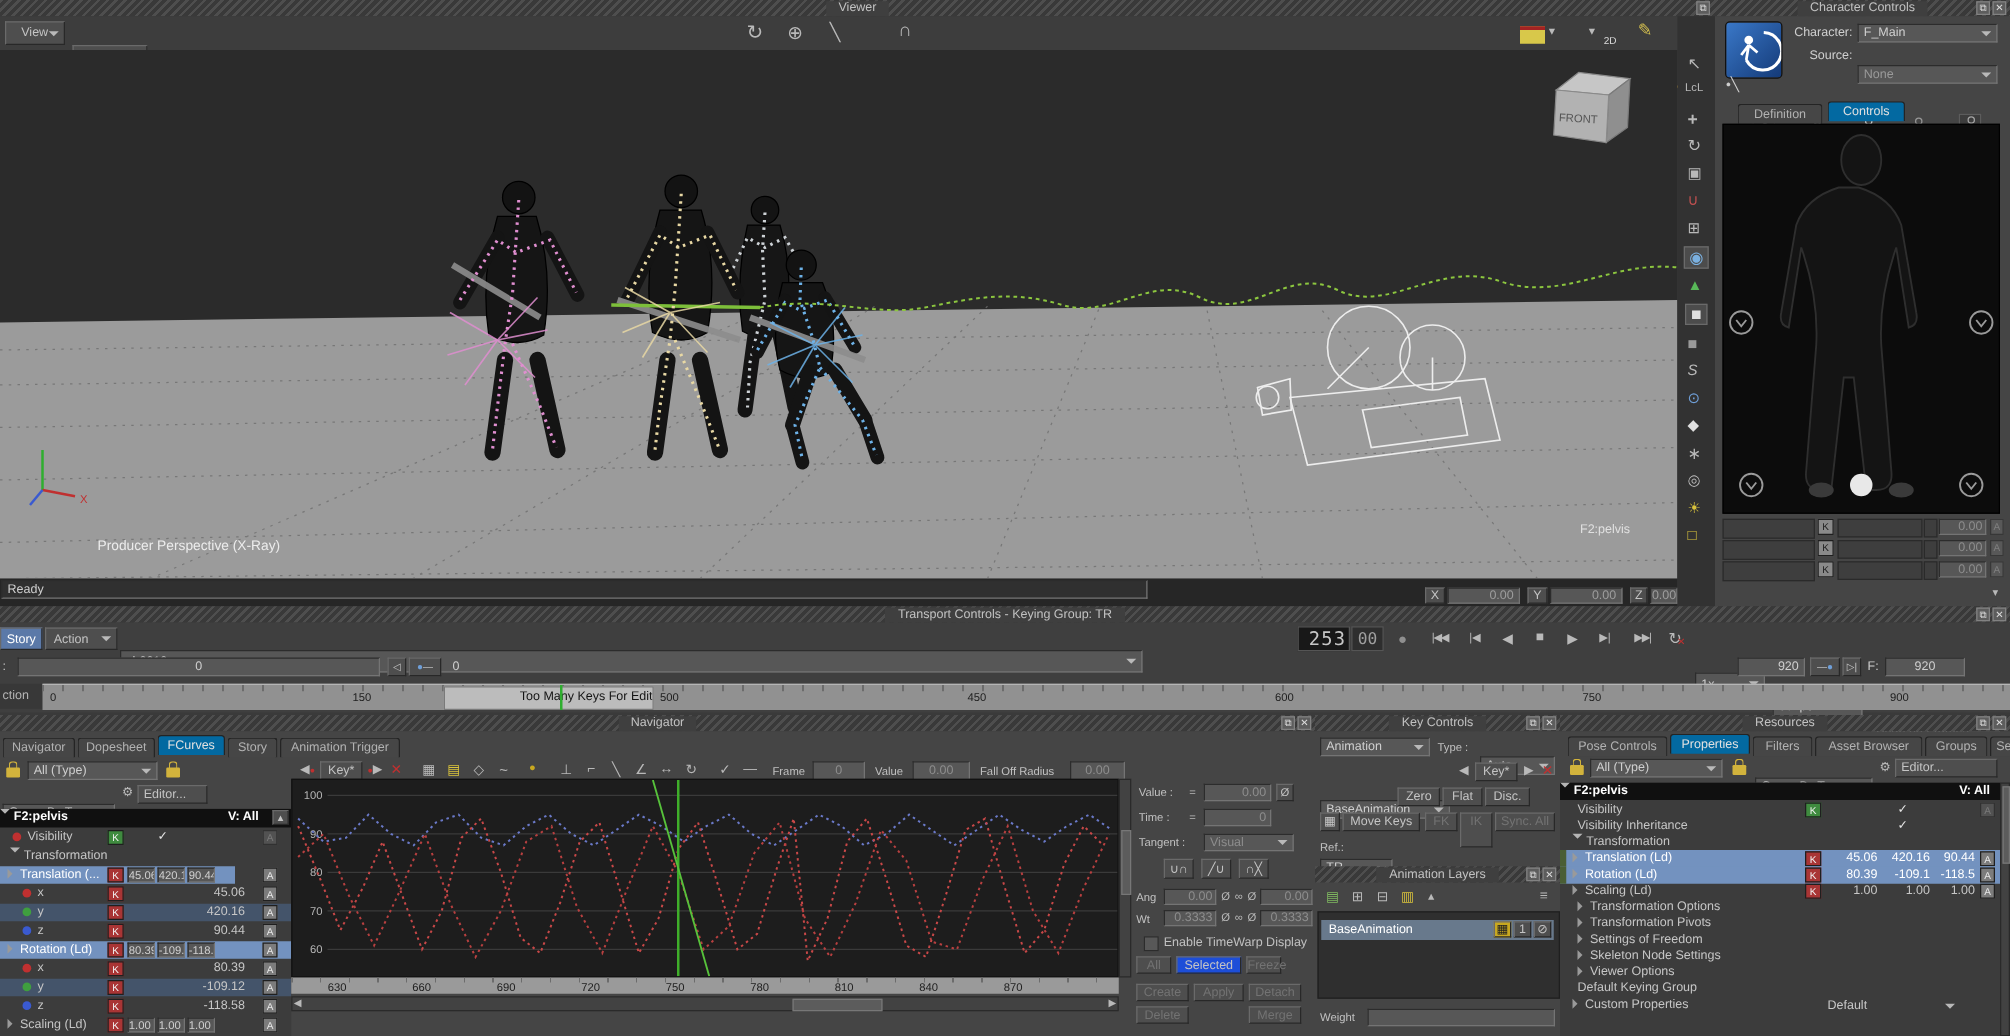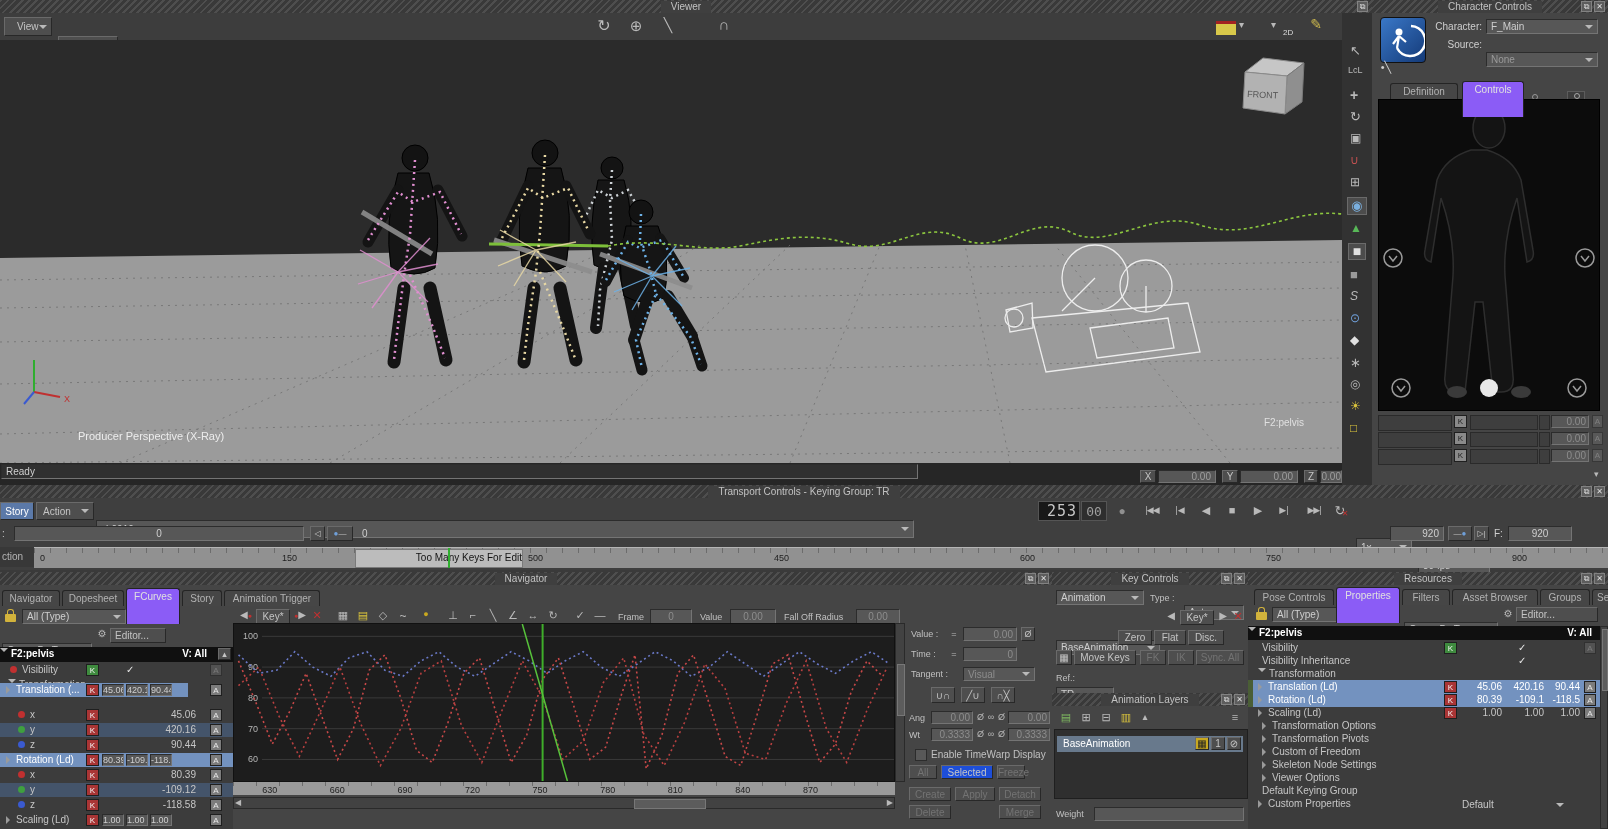--- a/index.html
+++ b/index.html
@@ -21,21 +21,21 @@
   .ddx{position:relative;padding-left:4px}
   .ddx::after{content:"";position:absolute;right:4px;top:50%;margin-top:-2px;border:4px solid transparent;border-top-color:#b9b9b9}
   .ico{display:inline-block;text-align:center;color:#b9b9b9}
   .kb{background:#a93535;color:#f2f2f2;font-size:8px;line-height:11px;text-align:center;border:1px solid #1f1f1f;box-sizing:border-box}
   .kb.g{background:#3f8b3f}
   .kb.gray{background:#8a8a8a;color:#222}
   .ab{background:#7c7c7c;color:#e8e8e8;font-size:8px;line-height:11px;text-align:center;border:1px solid #1f1f1f;box-sizing:border-box}
   .ab.dim{opacity:.35}
   .tabx{position:absolute;height:16px;background:#464646;border:1px solid #242424;border-bottom:none;
         border-radius:3px 3px 0 0;color:#b2b2b2;font-size:10px;text-align:center;line-height:16px;box-sizing:border-box}
-  .tabx.on{background:#8b5cf6;color:#e0e0e0;height:36px;z-index:2}
+  .tabx.on{background:#0369a1;color:#e0e0e0;height:16px;z-index:2}
   .trow{position:absolute;height:14px;line-height:14px;font-size:10px;color:#c6c6c6;white-space:nowrap}
   .trow.sel{background:#7392bf;color:#fff}
   .dotc{position:absolute;width:7px;height:7px;border-radius:50%;top:3px}
   .exd{display:inline-block;width:0;height:0;border:4px solid transparent;border-top-color:#b5b5b5;margin-right:3px;vertical-align:1px}
   .exr{display:inline-block;width:0;height:0;border:4px solid transparent;border-left-color:#9a9a9a;margin-right:2px;vertical-align:-1px}
   .lock{position:absolute;width:11px;height:8px;background:#d2b33c;border-radius:1px}
   .lock::before{content:"";position:absolute;left:2px;top:-5px;width:5px;height:5px;border:1.5px solid #d2b33c;border-bottom:none;border-radius:3px 3px 0 0}
   .mag{position:relative;display:inline-block;width:9px;height:9px;border:2px solid #c9c9c9;border-radius:50%}
   .mag::after{content:"";position:absolute;left:8px;top:9px;width:6px;height:2px;background:#b08d3c;transform:rotate(40deg)}
   .rlab{position:absolute;top:1px;color:#1e1e1e;font-size:9px}
@@ -427,21 +427,21 @@
     <div class="trow" style="left:0;top:16px;width:233px">
       <span class="dotc" style="left:10px;background:#c03030"></span>
       <span style="margin-left:22px">Visibility</span>
       <span class="p kb g" style="left:86px;top:1px;width:13px;height:12px">K</span>
       <span class="p chk" style="left:126px;top:0">✓</span>
       <span class="p ab dim" style="left:210px;top:1px;width:12px;height:12px">A</span>
     </div>
     <div class="trow" style="left:0;top:31px;width:233px">
       <span class="exd" style="margin-left:8px"></span><span>Transformation</span>
     </div>
-    <div class="trow sel" style="left:0;top:36px;width:188px">
+    <div class="trow sel" style="left:0;top:46px;width:188px">
       <span class="exr" style="margin-left:6px"></span><span>Translation (...</span>
       <span class="p kb" style="left:86px;top:1px;width:13px;height:12px">K</span>
       <span class="p fld" style="left:102px;top:1px;width:22px;height:12px;line-height:11px;font-size:9px">45.06</span>
       <span class="p fld" style="left:126px;top:1px;width:22px;height:12px;line-height:11px;font-size:9px">420.16</span>
       <span class="p fld" style="left:150px;top:1px;width:22px;height:12px;line-height:11px;font-size:9px">90.44</span>
       <span class="p ab" style="left:210px;top:1px;width:12px;height:12px">A</span>
     </div>
     <div class="trow" style="left:0;top:61px;width:233px">
       <span class="dotc" style="left:18px;background:#c03030"></span>
       <span style="margin-left:30px">x</span>
@@ -599,21 +599,21 @@
   <span class="p btx" style="left:128px;top:25px;width:34px;height:15px;line-height:14px"><span>Key*</span></span>
   <span class="p ico" style="left:164px;top:25px;width:14px;font-size:10px"><span>▶</span></span>
   <span class="p ico" style="left:180px;top:25px;width:12px;font-size:11px;color:#c03030">✕</span>
   <div class="p fld ddx" style="left:4px;top:57px;width:58px;height:15px;line-height:14px"><span>TR</span></div>
   <span class="p btx" style="left:66px;top:45px;width:34px;height:15px;line-height:14px"><span>Zero</span></span>
   <span class="p btx" style="left:102px;top:45px;width:32px;height:15px;line-height:14px"><span>Flat</span></span>
   <span class="p btx" style="left:136px;top:45px;width:36px;height:15px;line-height:14px"><span>Disc.</span></span>
   <span class="p btx" style="left:4px;top:65px;width:16px;height:15px;line-height:14px"><span>▦</span></span>
   <span class="p btx" style="left:22px;top:65px;width:62px;height:15px;line-height:14px"><span>Move Keys</span></span>
   <span class="p btx dim" style="left:88px;top:65px;width:26px;height:15px;line-height:14px"><span>FK</span></span>
-  <span class="p btx dim" style="left:116px;top:65px;width:26px;height:15px;line-height:14px"><span>IK</span></span>
+  <span class="p btx dim" style="left:116px;top:65px;width:26px;height:28px;line-height:14px"><span>IK</span></span>
   <span class="p btx dim" style="left:144px;top:65px;width:48px;height:15px;line-height:14px"><span>Sync. All</span></span>
   <span class="p vlab" style="left:4px;top:88px;color:#c0c0c0">Ref.:</span>
   <div class="tbar p" style="left:0;top:108px;width:196px">
     <span class="tl">Animation Layers</span>
     <span class="wbtn" style="right:16px">⧉</span>
     <span class="wbtn" style="right:3px">✕</span>
   </div>
   <span class="p ico" style="left:6px;top:126px;width:16px;font-size:11px;color:#7fb860">▤</span>
   <span class="p ico" style="left:26px;top:126px;width:16px;font-size:11px">⊞</span>
   <span class="p ico" style="left:46px;top:126px;width:16px;font-size:11px">⊟</span>
@@ -690,21 +690,21 @@
     <div class="trow" style="left:0;top:80px;width:352px">
       <span class="exr" style="margin-left:10px"></span><span>Scaling (Ld)</span>
       <span class="p kb" style="left:196px;top:1px;width:13px;height:12px">K</span>
       <span class="p" style="left:214px;width:40px;text-align:right">1.00</span>
       <span class="p" style="left:256px;width:40px;text-align:right">1.00</span>
       <span class="p" style="left:294px;width:38px;text-align:right">1.00</span>
       <span class="p ab" style="left:336px;top:1px;width:12px;height:12px">A</span>
     </div>
     <div class="trow" style="left:0;top:93px;width:352px"><span class="exr" style="margin-left:14px"></span><span>Transformation Options</span></div>
     <div class="trow" style="left:0;top:106px;width:352px"><span class="exr" style="margin-left:14px"></span><span>Transformation Pivots</span></div>
-    <div class="trow" style="left:0;top:119px;width:352px"><span class="exr" style="margin-left:14px"></span><span>Custom of Freedom</span></div>
+    <div class="trow" style="left:0;top:119px;width:352px"><span class="exr" style="margin-left:14px"></span><span>Settings of Freedom</span></div>
     <div class="trow" style="left:0;top:132px;width:352px"><span class="exr" style="margin-left:14px"></span><span>Skeleton Node Settings</span></div>
     <div class="trow" style="left:0;top:145px;width:352px"><span class="exr" style="margin-left:14px"></span><span>Viewer Options</span></div>
     <div class="trow" style="left:0;top:158px;width:352px">
       <span style="margin-left:14px">Default Keying Group</span>
       <div class="p fld ddx" style="left:210px;top:1px;width:110px;height:12px;line-height:11px;background:transparent;border:none;color:#c8c8c8"><span>Default</span></div>
     </div>
     <div class="trow" style="left:0;top:171px;width:352px"><span class="exr" style="margin-left:10px"></span><span>Custom Properties</span></div>
   </div>
   <div class="p scb" style="left:352px;top:41px;width:8px;height:203px">
     <span class="th" style="left:1px;top:2px;width:4px;height:60px"></span>

